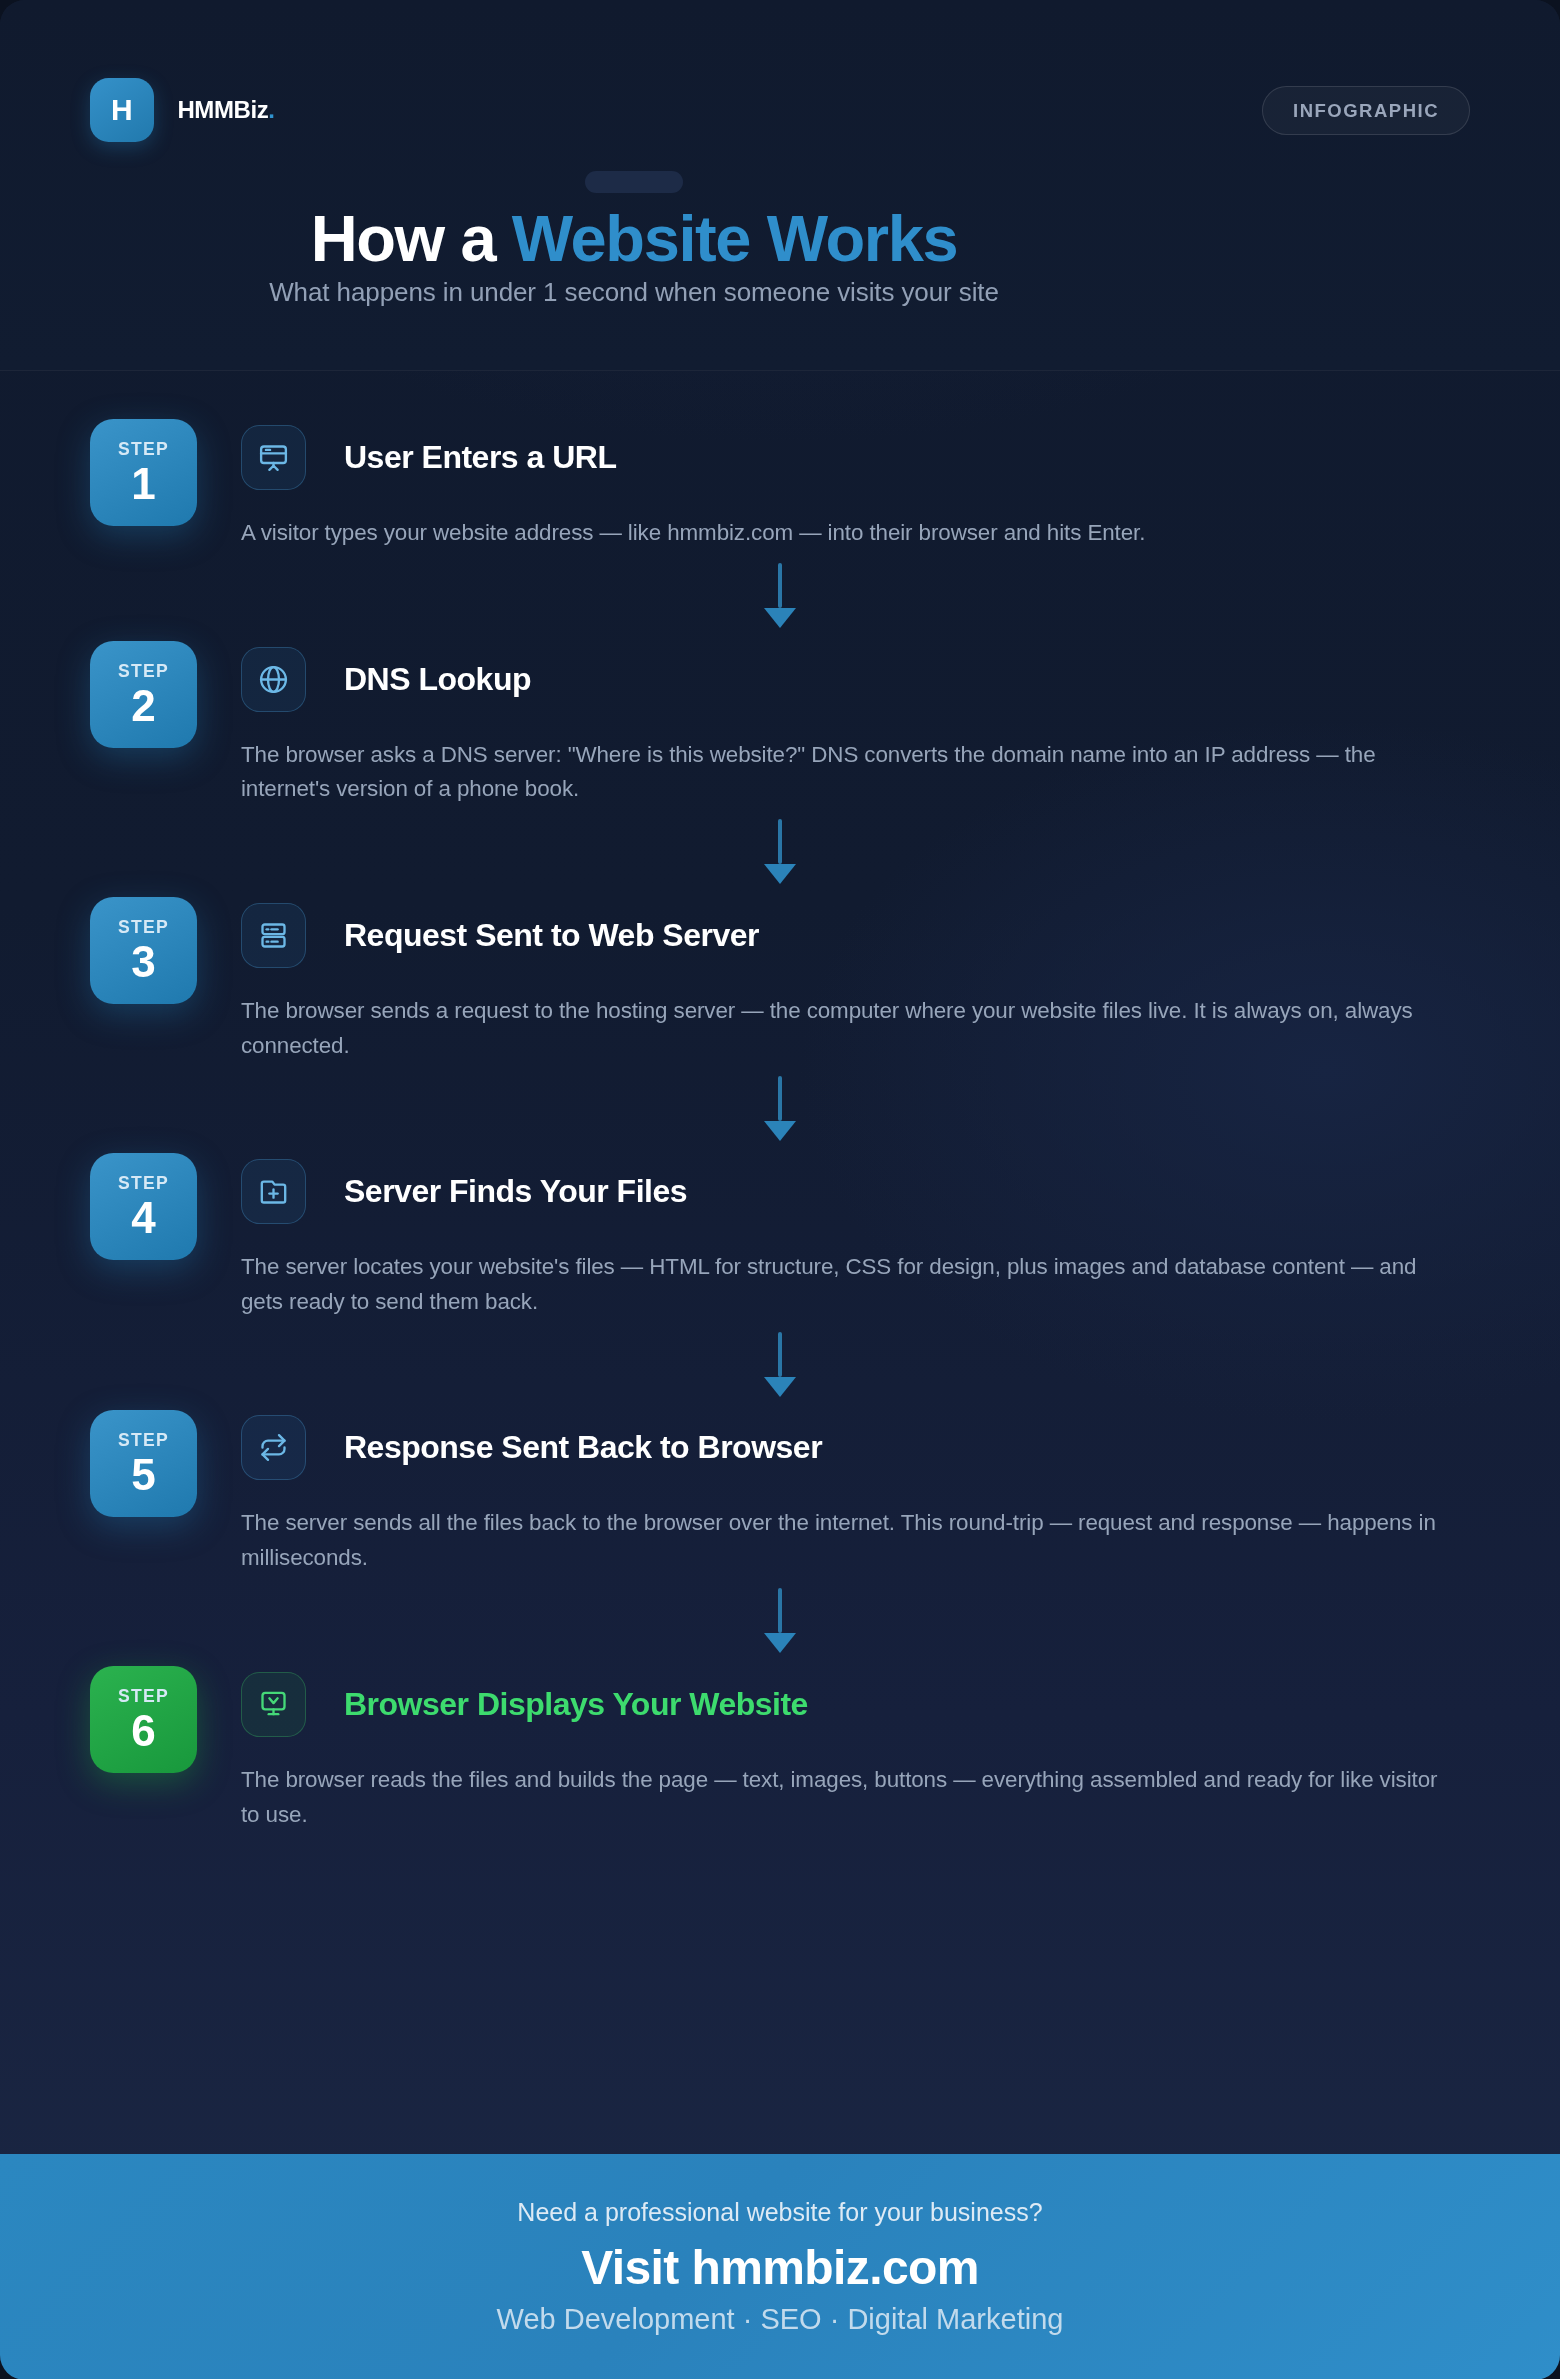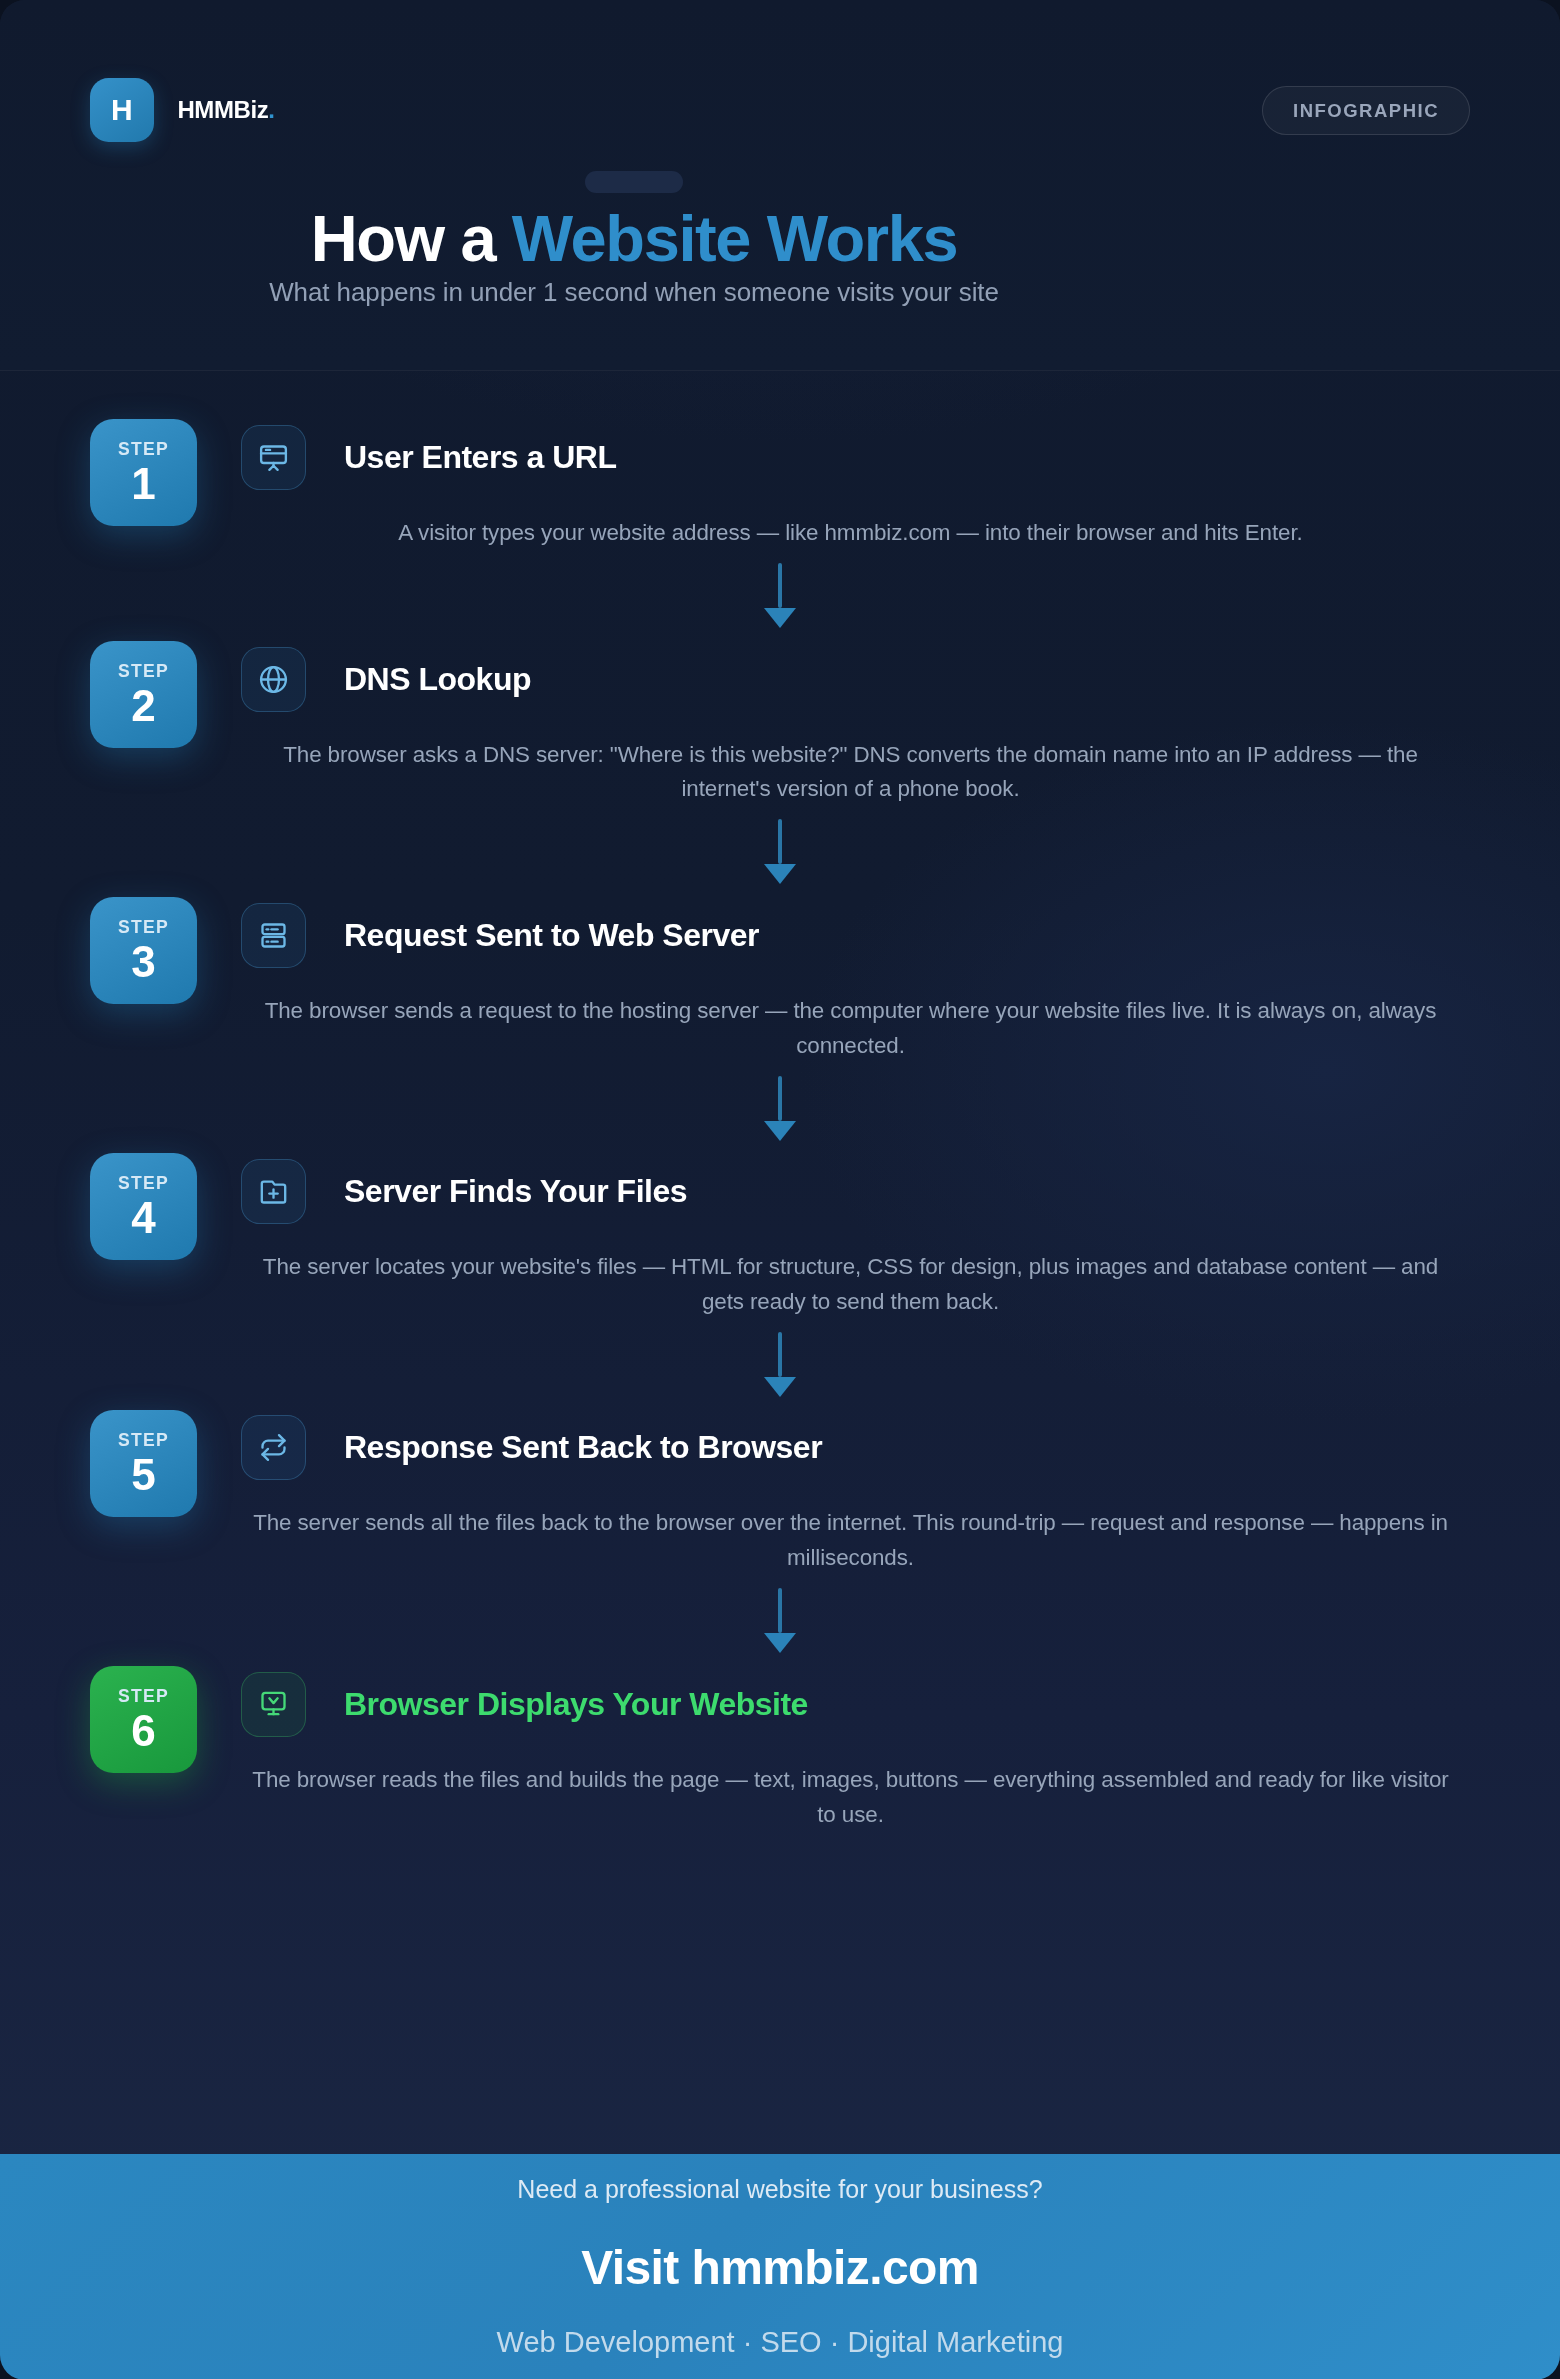--- a/index.html
+++ b/index.html
@@ -62,21 +62,21 @@
     font-size:65px; font-weight:700; letter-spacing:-1.4px; line-height:1.15;
     color:#ffffff;
   }
   .title .accent { color:#2f8ecb; }
   .subtitle {
     font-size:26px; color:#92a0b6; font-weight:400;
     letter-spacing:-0.1px;
   }
 
   
-  .steps { position:absolute; left:0; top:419px; width:1560px;text-align:center; }
+  .steps { position:absolute; left:0; top:419px; width:1560px; }
 
   .step {
     position:relative;
     display:flex; align-items:flex-start;
     padding-left:90px; padding-right:90px;
   }
 
   .badge-num {
     flex:0 0 auto;
     width:107px; height:107px; border-radius:23.4px;
@@ -129,21 +129,21 @@
   .connector .arrow {
     width:0; height:0;
     border-left:16.6px solid transparent; border-right:16.6px solid transparent;
     border-top:20.5px solid #2b83b9;
   }
 
   
   .footer {
     position:absolute; left:0; bottom:0; width:1560px; height:226px;
     background:linear-gradient(135deg,#2b87c0 0%, #2a82bc 45%, #2f8ec9 100%);
-    display:flex; flex-direction:column; align-items:center; justify-content:center;gap:23px;
+    display:flex; flex-direction:column; align-items:center; justify-content:center;
   }
   .footer-q { font-size:25px; color:#ddeaf5; font-weight:400; }
   .footer-cta { font-size:48px; font-weight:700; color:#ffffff; margin-top:12.7px; letter-spacing:-0.6px; }
   .footer-svc { font-size:29px; color:#c2daec; margin-top:8px; }
 </style>
 </head>
 <body>
 
 <div class="poster">
 

